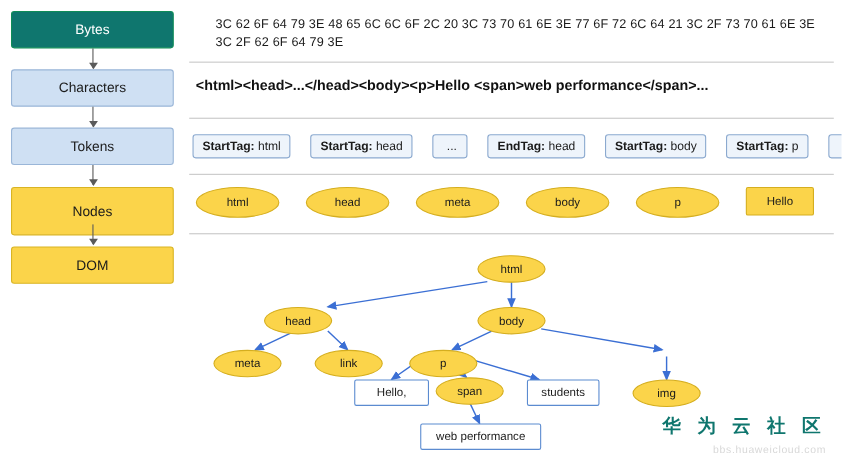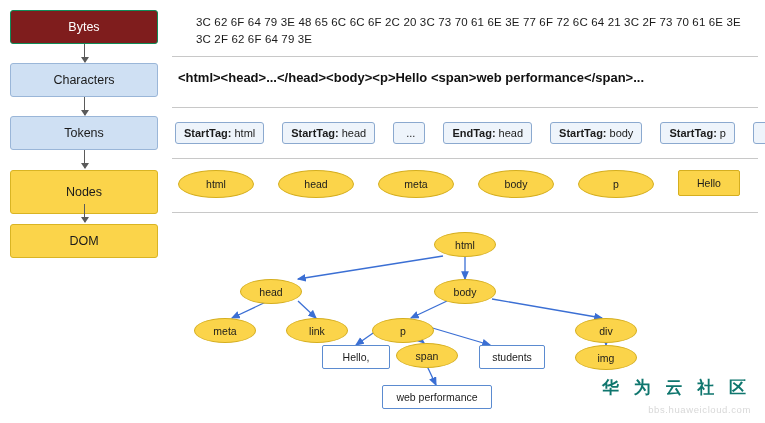--- a/index.html
+++ b/index.html
@@ -27,21 +27,21 @@
     border: 1px solid #9a9a9a;
     border-radius: 3px;
     display: flex;
     align-items: center;
     justify-content: center;
     font-size: 12.5px;
     color: #1b1b1b;
     text-align: center;
   }
   .stage-bytes {
-    background: #7f1d1d;
+    background: #0f766e;
     border-color: #0f8c58;
     color: #ffffff;
   }
   .stage-blue {
     background: #cfe0f3;
     border-color: #9ab6d8;
   }
   .stage-yellow {
     background: #fbd44a;
     border-color: #d9b423;
@@ -337,23 +337,20 @@
     </div>
     <div class="tnode oval" style="left:22px; top:96px; width:62px; height:25px;">
       <span>meta</span>
     </div>
     <div class="tnode oval" style="left:114px; top:96px; width:62px; height:25px;">
       <span>link</span>
     </div>
     <div class="tnode oval" style="left:200px; top:96px; width:62px; height:25px;">
       <span>p</span>
     </div>
-    <div class="tnode oval" style="left:403px; top:96px; width:62px; height:25px;">
-      <span>div</span>
-    </div>
     <div class="tnode box" style="left:150px; top:123px; width:68px; height:24px;">
       <span>Hello,</span>
     </div>
     <div class="tnode oval" style="left:224px; top:121px; width:62px; height:25px;justify-content:center;">
       <span>span</span>
     </div>
     <div class="tnode box" style="left:307px; top:123px; width:66px; height:24px;">
       <span>students</span>
     </div>
     <div class="tnode oval" style="left:403px; top:123px; width:62px; height:25px;">

